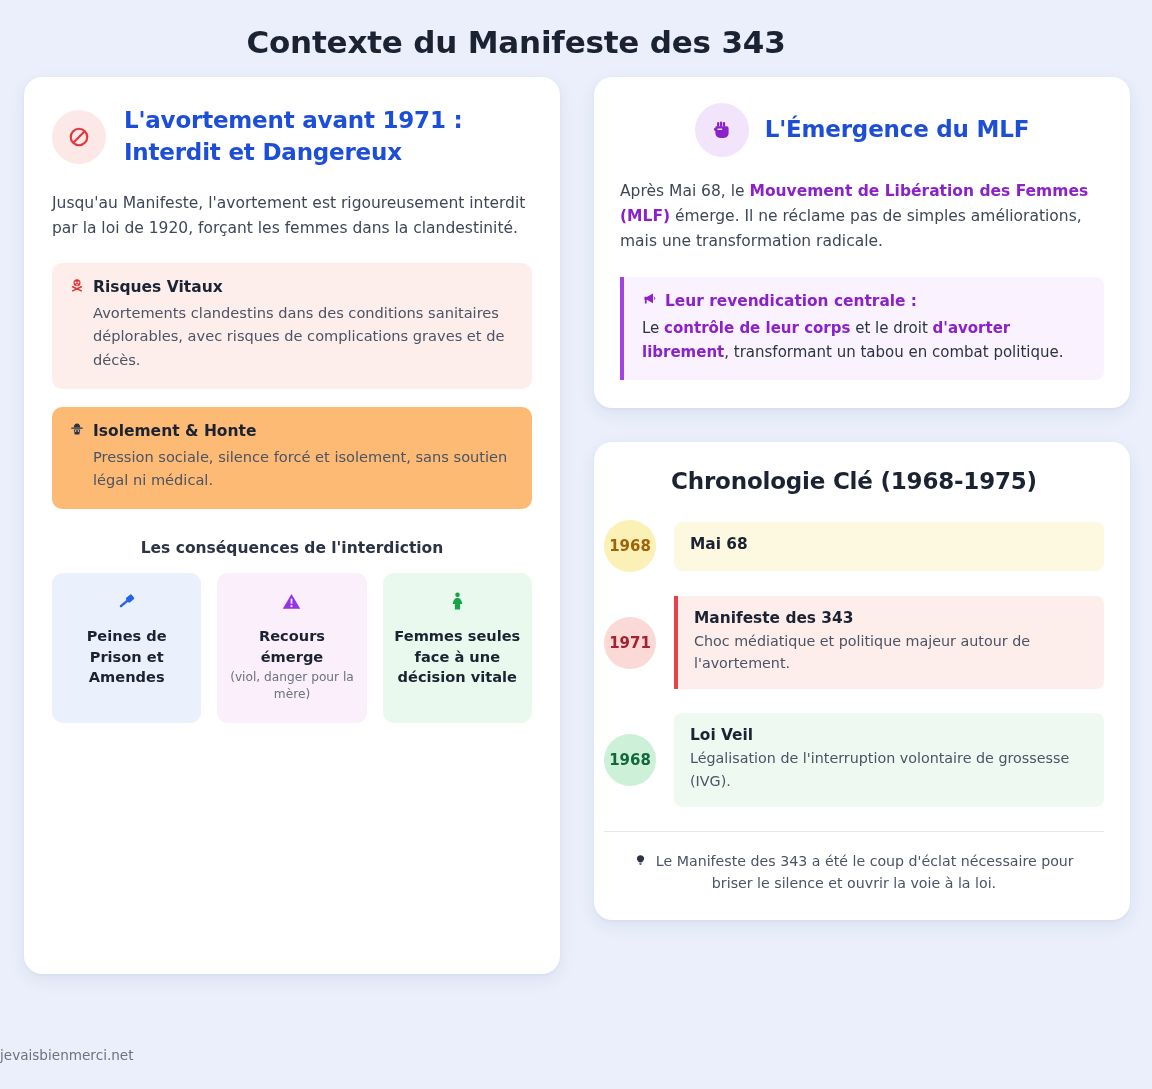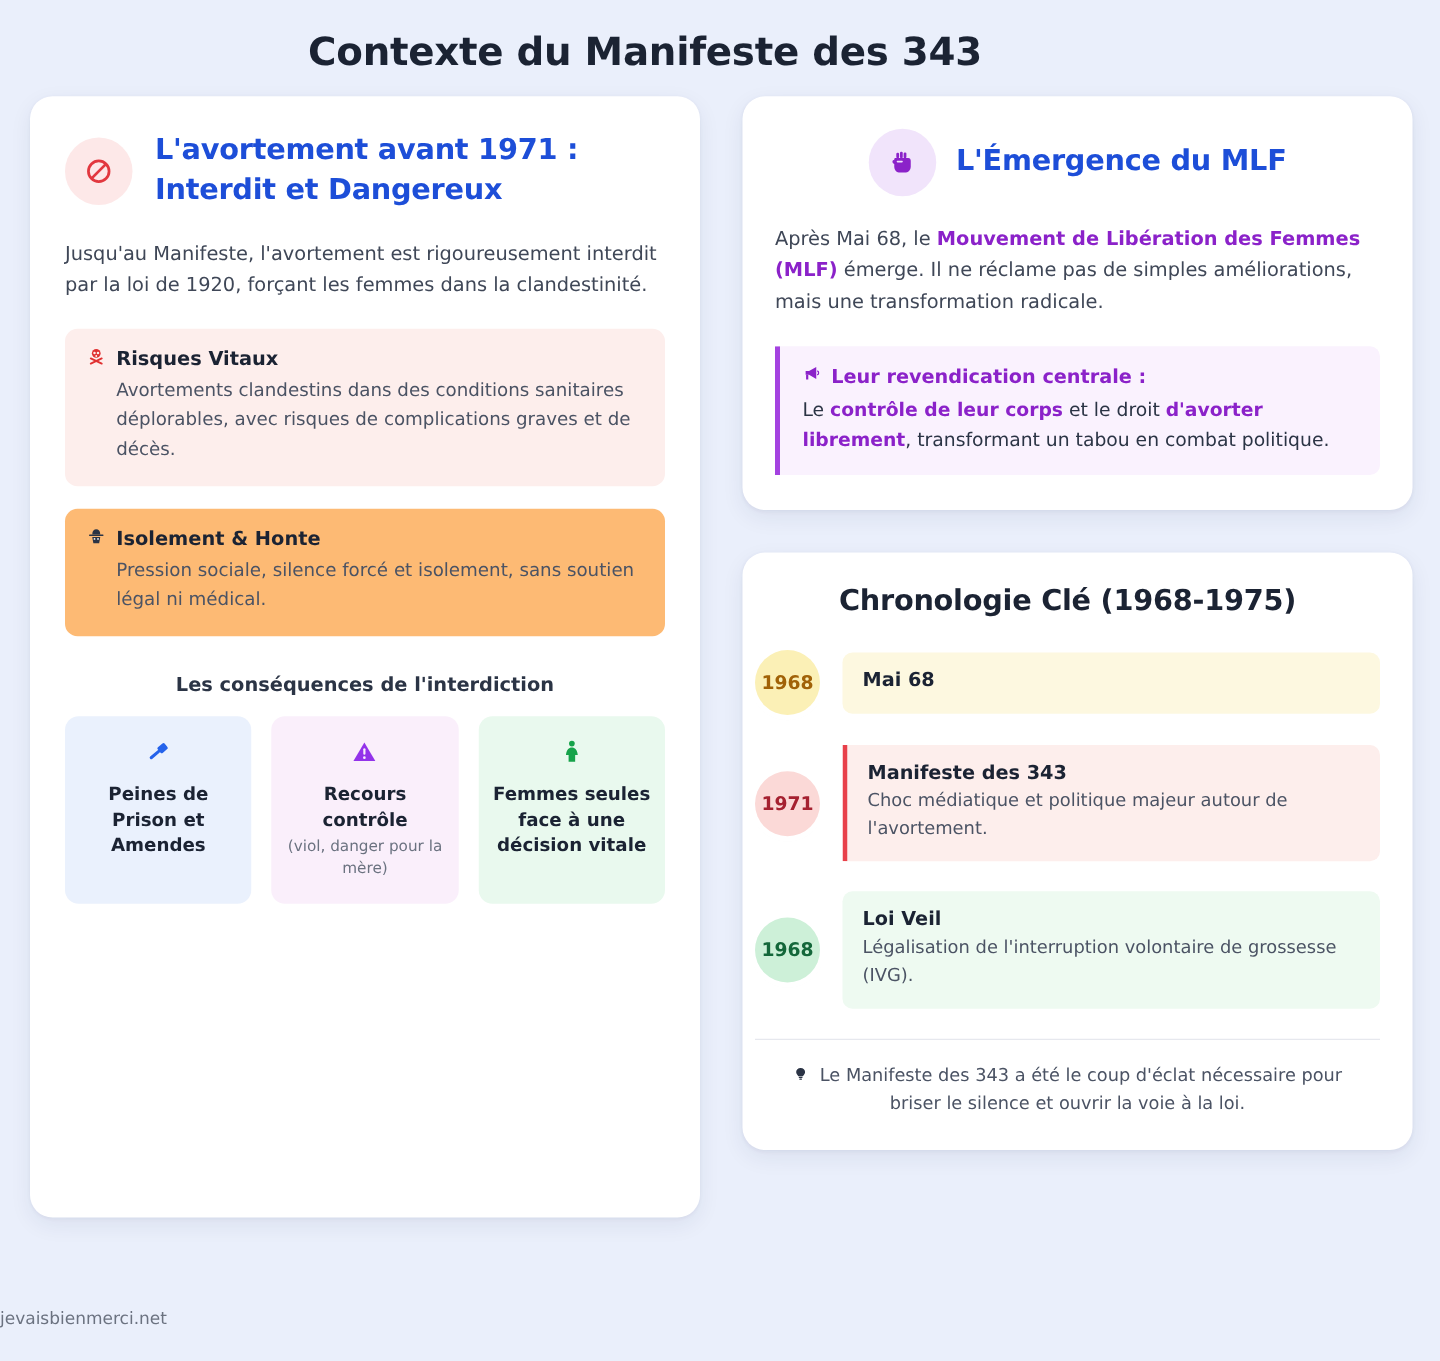--- a/index.html
+++ b/index.html
@@ -339,21 +339,21 @@
           </div>
 
           <div class="conseq-box cbox-pink">
             <span class="conseq-icon ci-purple">
               <svg width="21" height="21" viewBox="0 0 24 24" aria-hidden="true">
                 <path d="M12 3.4 L22 20.4 L2 20.4 Z" fill="#9333ea"></path>
                 <rect x="11" y="8.6" width="2" height="6" rx="1" fill="#faeffb"></rect>
                 <circle cx="12" cy="17.3" r="1.2" fill="#faeffb"></circle>
               </svg>
             </span>
-            <div class="conseq-label">Recours contrôle</div>
+            <div class="conseq-label">Recours émerge</div>
             <div class="conseq-sub">(viol, danger pour la mère)</div>
           </div>
 
           <div class="conseq-box cbox-green">
             <span class="conseq-icon ci-green">
               <svg width="21" height="21" viewBox="0 0 24 24" aria-hidden="true">
                 <circle cx="12" cy="4.4" r="2.6" fill="#16a34a"></circle>
                 <path d="M12 8 C9.2 8 7.2 10 6.6 14.8 L9 14.8 L9 21 L15 21 L15 14.8 L17.4 14.8 C16.8 10 14.8 8 12 8 Z" fill="#16a34a"></path>
               </svg>
             </span>

